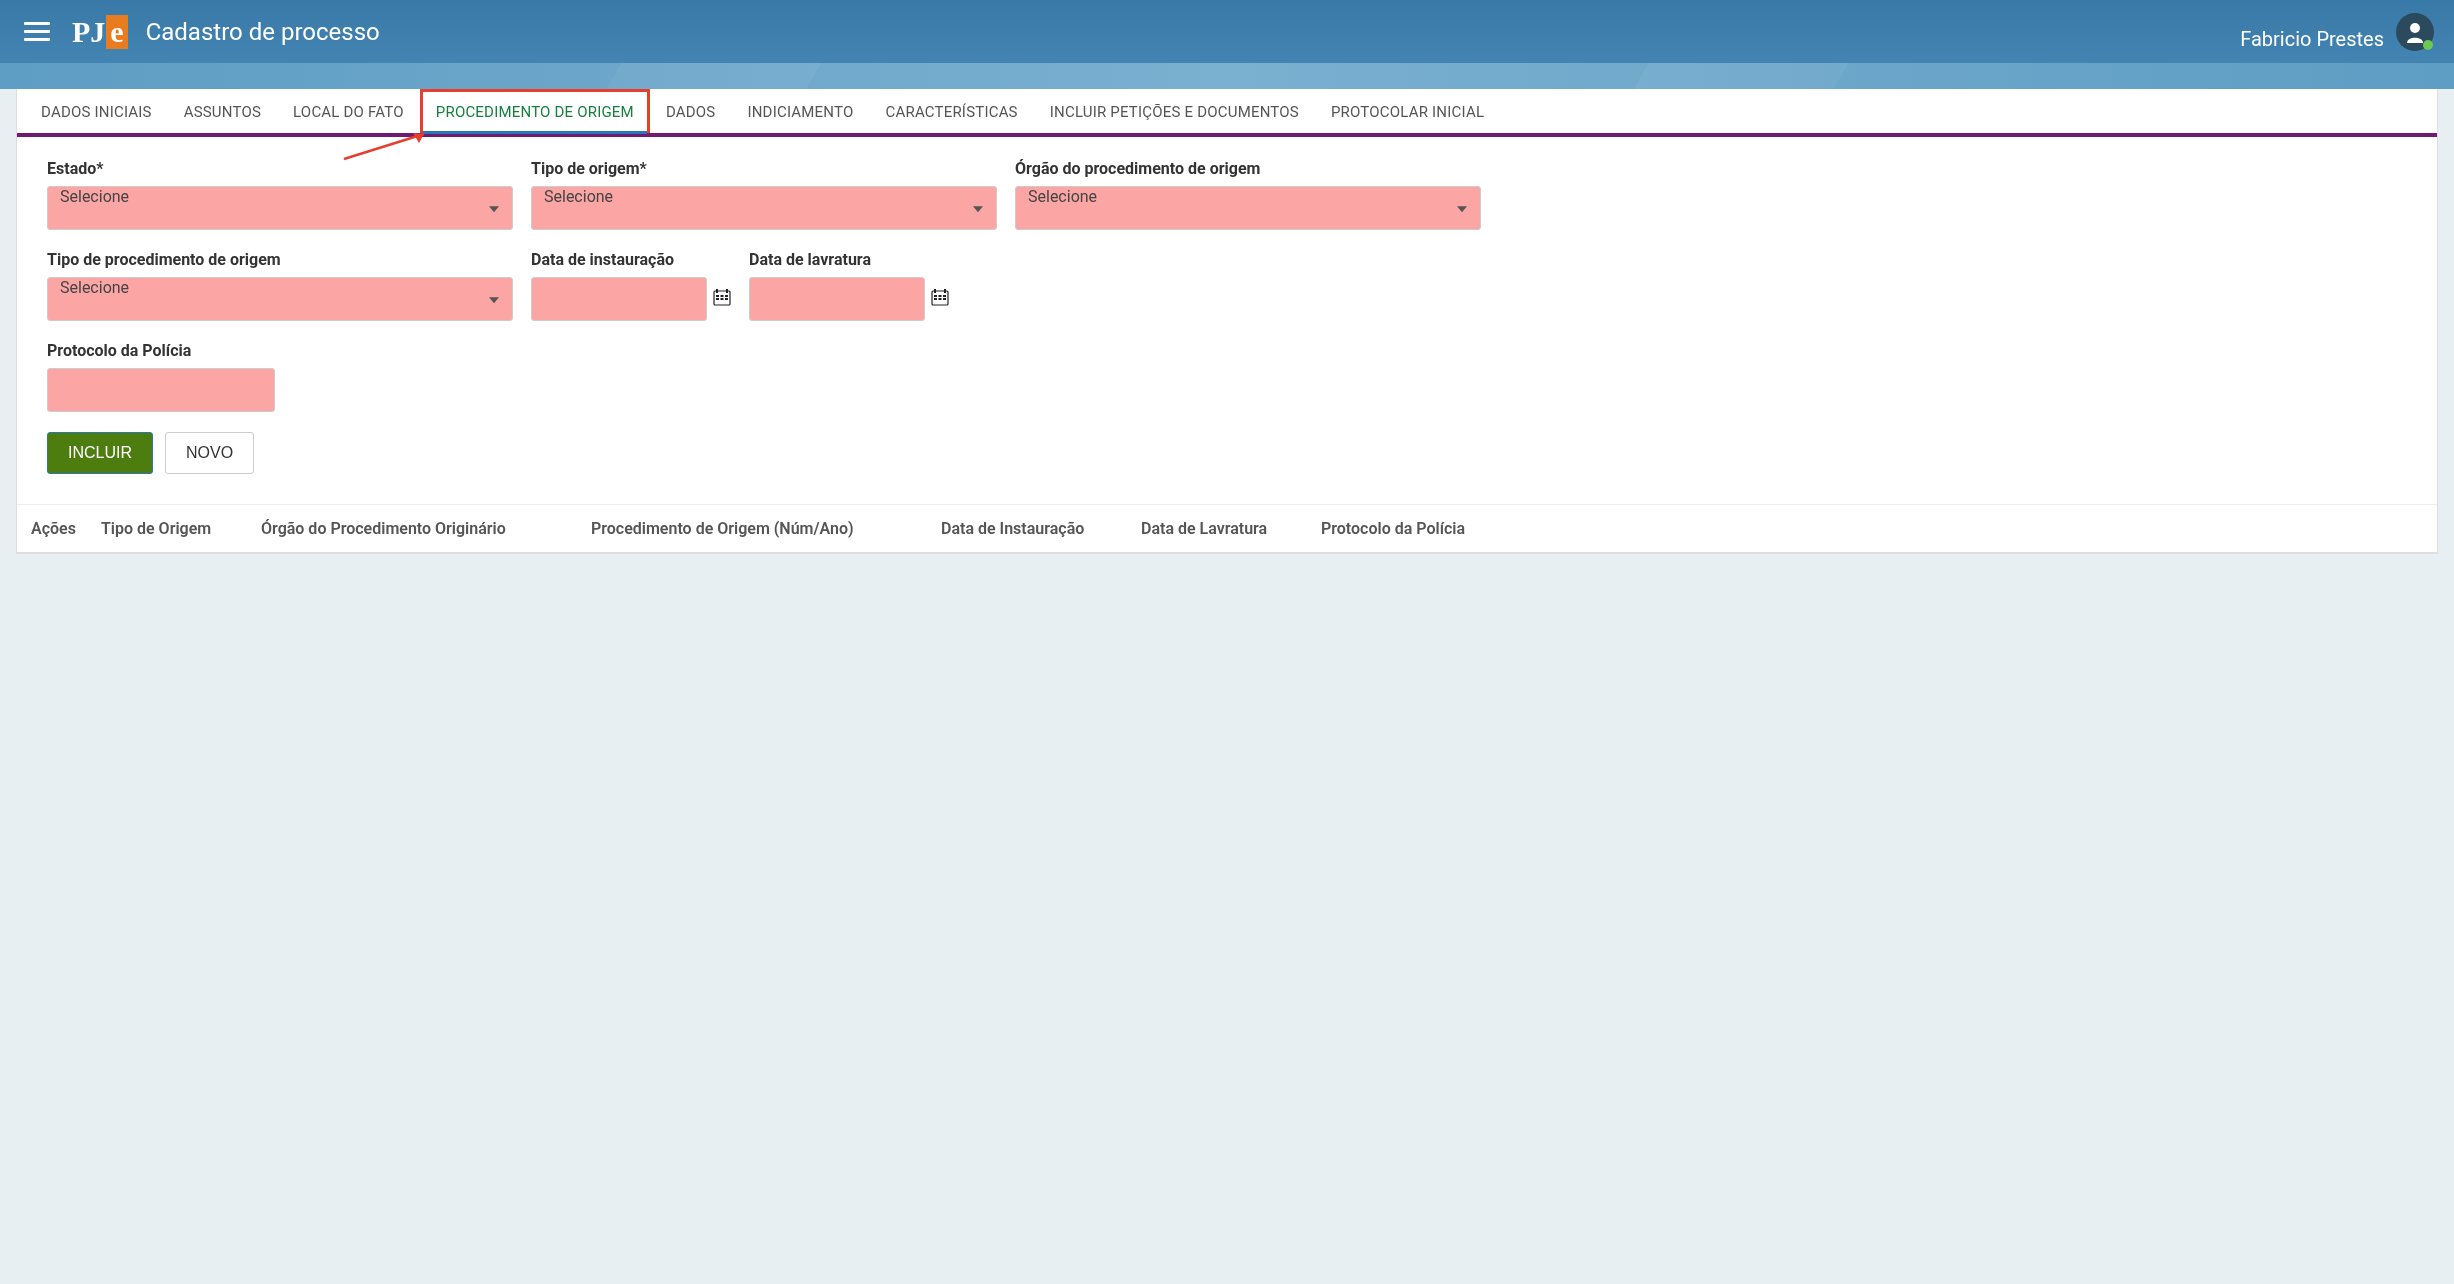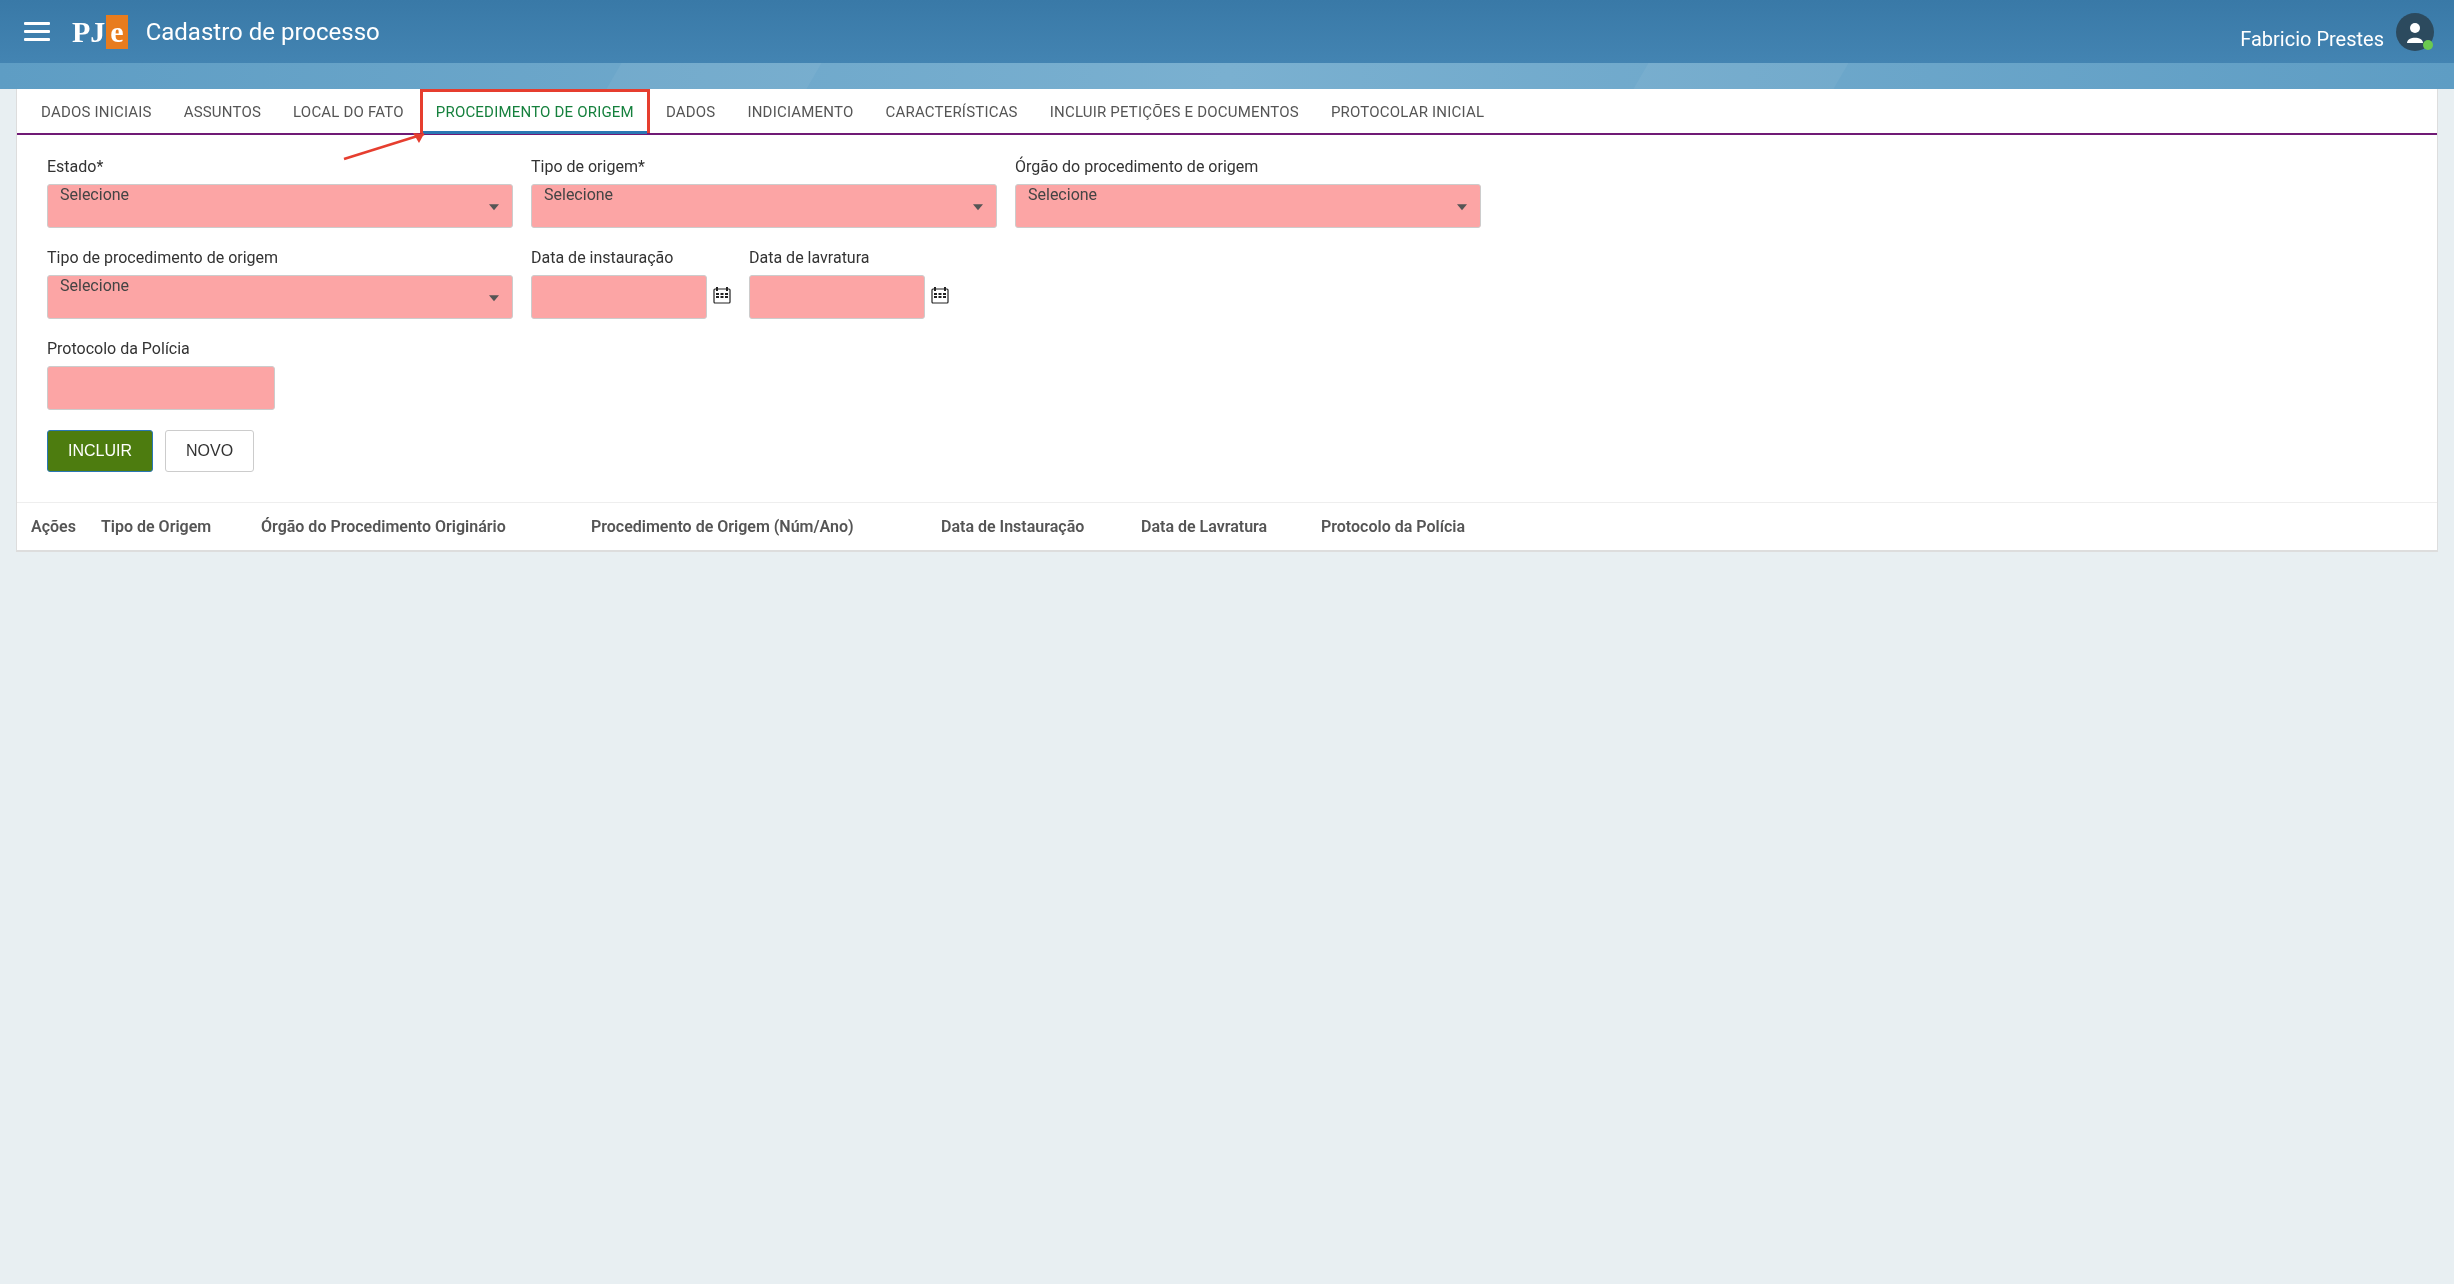--- a/index.html
+++ b/index.html
@@ -109,21 +109,21 @@
     .subheader::after { right: 25%; }
 
     .main-container {
       margin: 0 16px 16px 16px;
       background: white;
       border: 1px solid #ddd;
       border-top: none;
     }
     .tabs {
       display: flex;
-      border-bottom: 2px solid #701a75;
+      border-bottom: 4px solid #701a75;
       padding: 0 8px;
       gap: 0;
       flex-wrap: wrap;
       position: relative;
     }
     .tab {
       padding: 14px 16px 12px;
       font-size: 15px;
       color: #555;
       cursor: pointer;
@@ -164,21 +164,21 @@
       gap: 18px;
       margin-bottom: 20px;
       flex-wrap: wrap;
     }
     .form-group {
       display: flex;
       flex-direction: column;
     }
     .form-label {
       font-size: 16px;
-      font-weight: 400;
+      font-weight: 700;
       color: #333;
       margin-bottom: 8px;
     }
     .form-control {
       height: 44px;
       border: 1px solid #ccc;
       border-radius: 3px;
       padding: 0 12px;
       font-size: 16px;
       color: #444;

